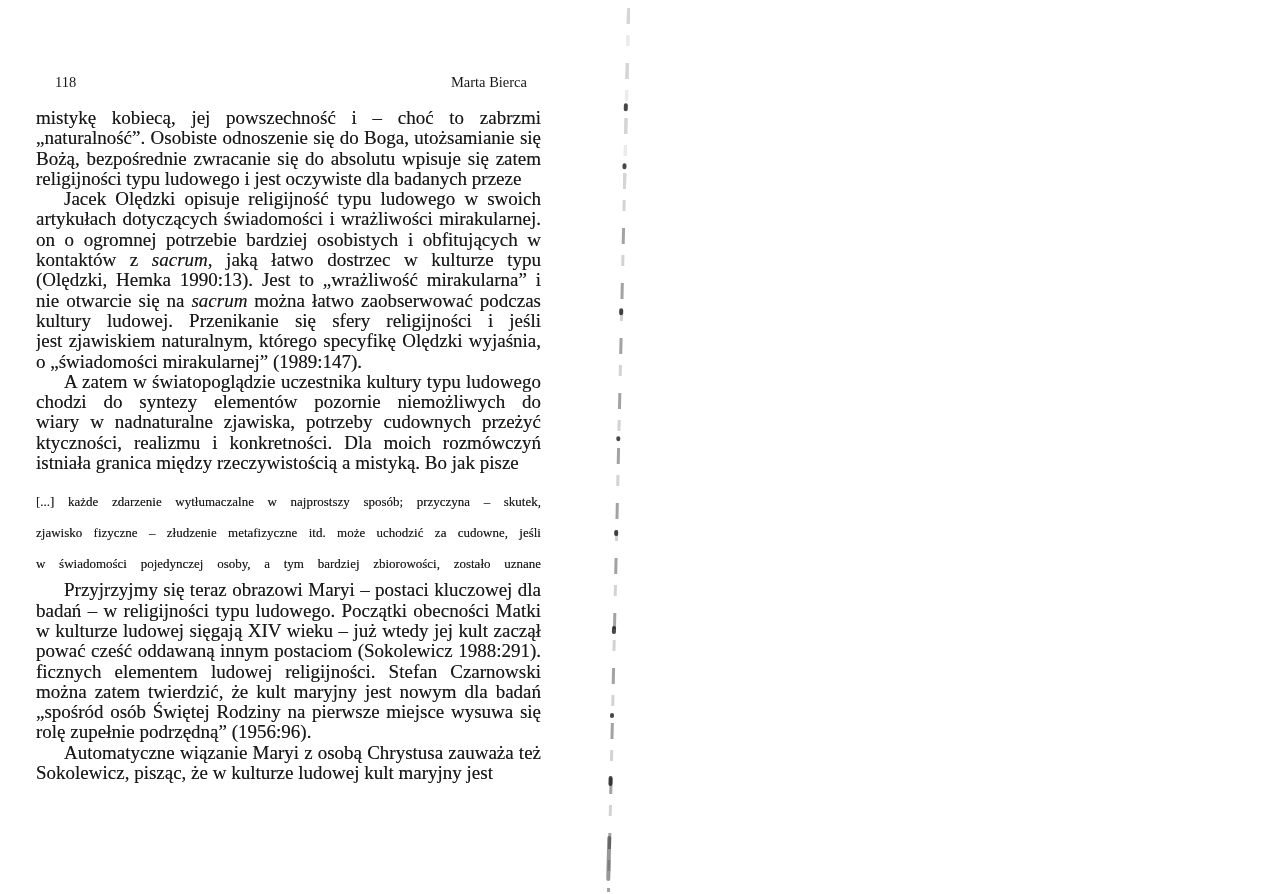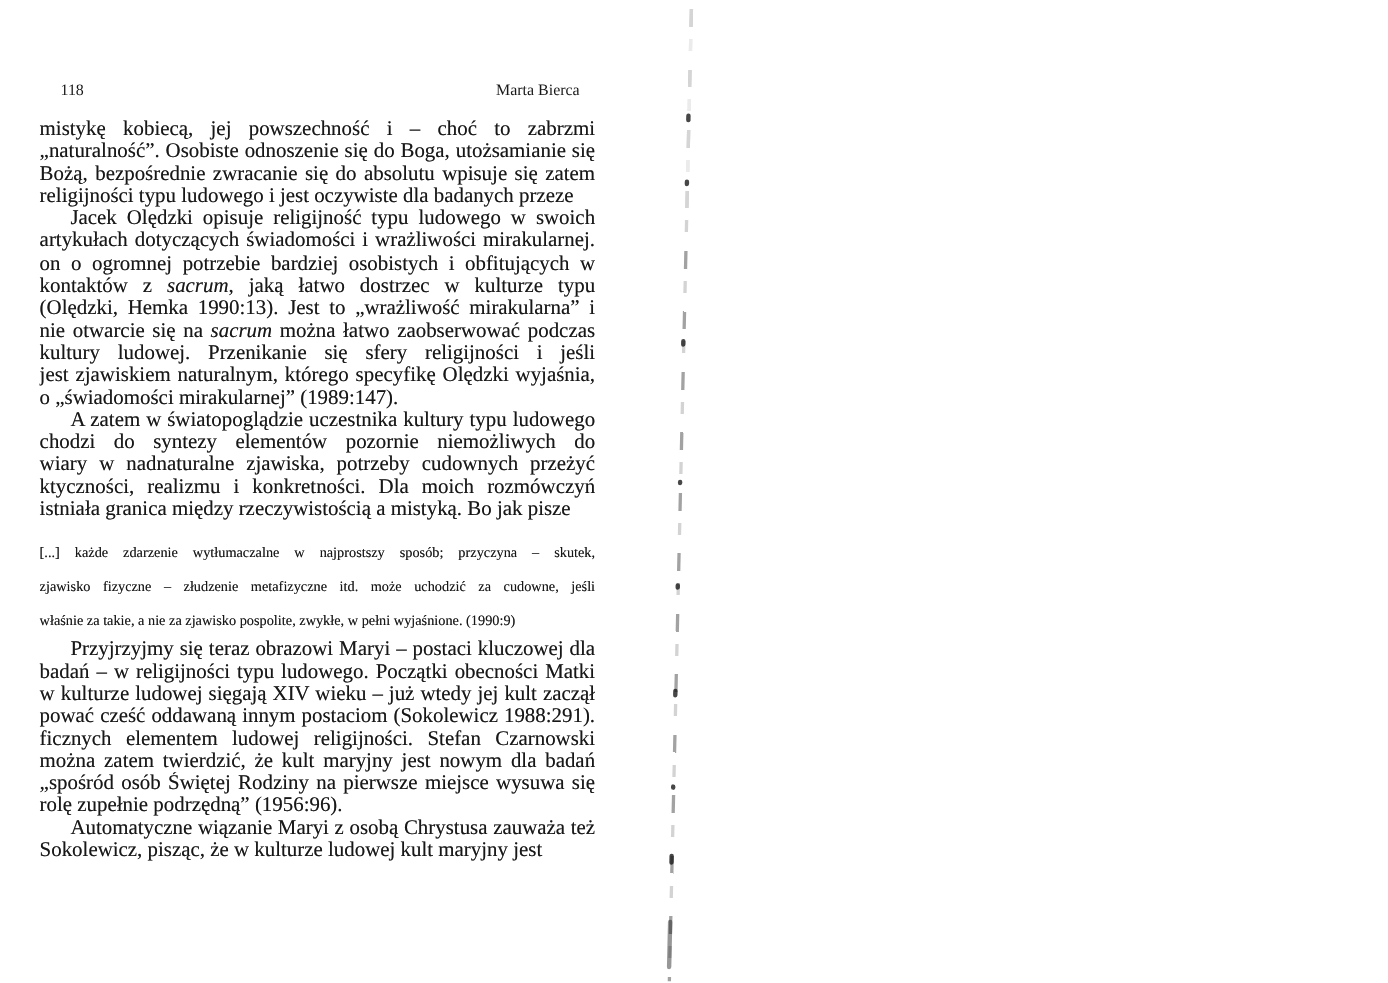--- a/index.html
+++ b/index.html
@@ -130,21 +130,21 @@
       <div class="block paragraph">
         <div class="pline indent">A zatem w światopoglądzie uczestnika kultury typu ludowego do-</div>
         <div class="pline">chodzi do syntezy elementów pozornie niemożliwych do połączenia –</div>
         <div class="pline">wiary w nadnaturalne zjawiska, potrzeby cudownych przeżyć oraz pra-</div>
         <div class="pline">ktyczności, realizmu i konkretności. Dla moich rozmówczyń także nie</div>
         <div class="pline last">istniała granica między rzeczywistością a mistyką. Bo jak pisze Olędzki:</div>
       </div>
       <div class="block quote">
         <div class="pline">[...] każde zdarzenie wytłumaczalne w najprostszy sposób; przyczyna – skutek,</div>
         <div class="pline">zjawisko fizyczne – złudzenie metafizyczne itd. może uchodzić za cudowne, jeśli</div>
-        <div class="pline last">właśnie za takie, a nie za zjawisko pospolite, zwykłe, w pełni wyjaśnione. (1990:9)</div>
+        <div class="pline">w świadomości pojedynczej osoby, a tym bardziej zbiorowości, zostało uznane</div>
       </div>
       <div class="block paragraph">
         <div class="pline indent">Przyjrzyjmy się teraz obrazowi Maryi – postaci kluczowej dla moich</div>
         <div class="pline">badań – w religijności typu ludowego. Początki obecności Matki Boskiej</div>
         <div class="pline">w kulturze ludowej sięgają XIV wieku – już wtedy jej kult zaczął zastę-</div>
         <div class="pline">pować cześć oddawaną innym postaciom (Sokolewicz 1988:291). Nie</div>
         <div class="pline">ficznych elementem ludowej religijności. Stefan Czarnowski zauważa, że</div>
         <div class="pline">można zatem twierdzić, że kult maryjny jest nowym dla badań etnogra-</div>
         <div class="pline">„spośród osób Świętej Rodziny na pierwsze miejsce wysuwa się Matka</div>
         <div class="pline last">rolę zupełnie podrzędną” (1956:96).</div>

